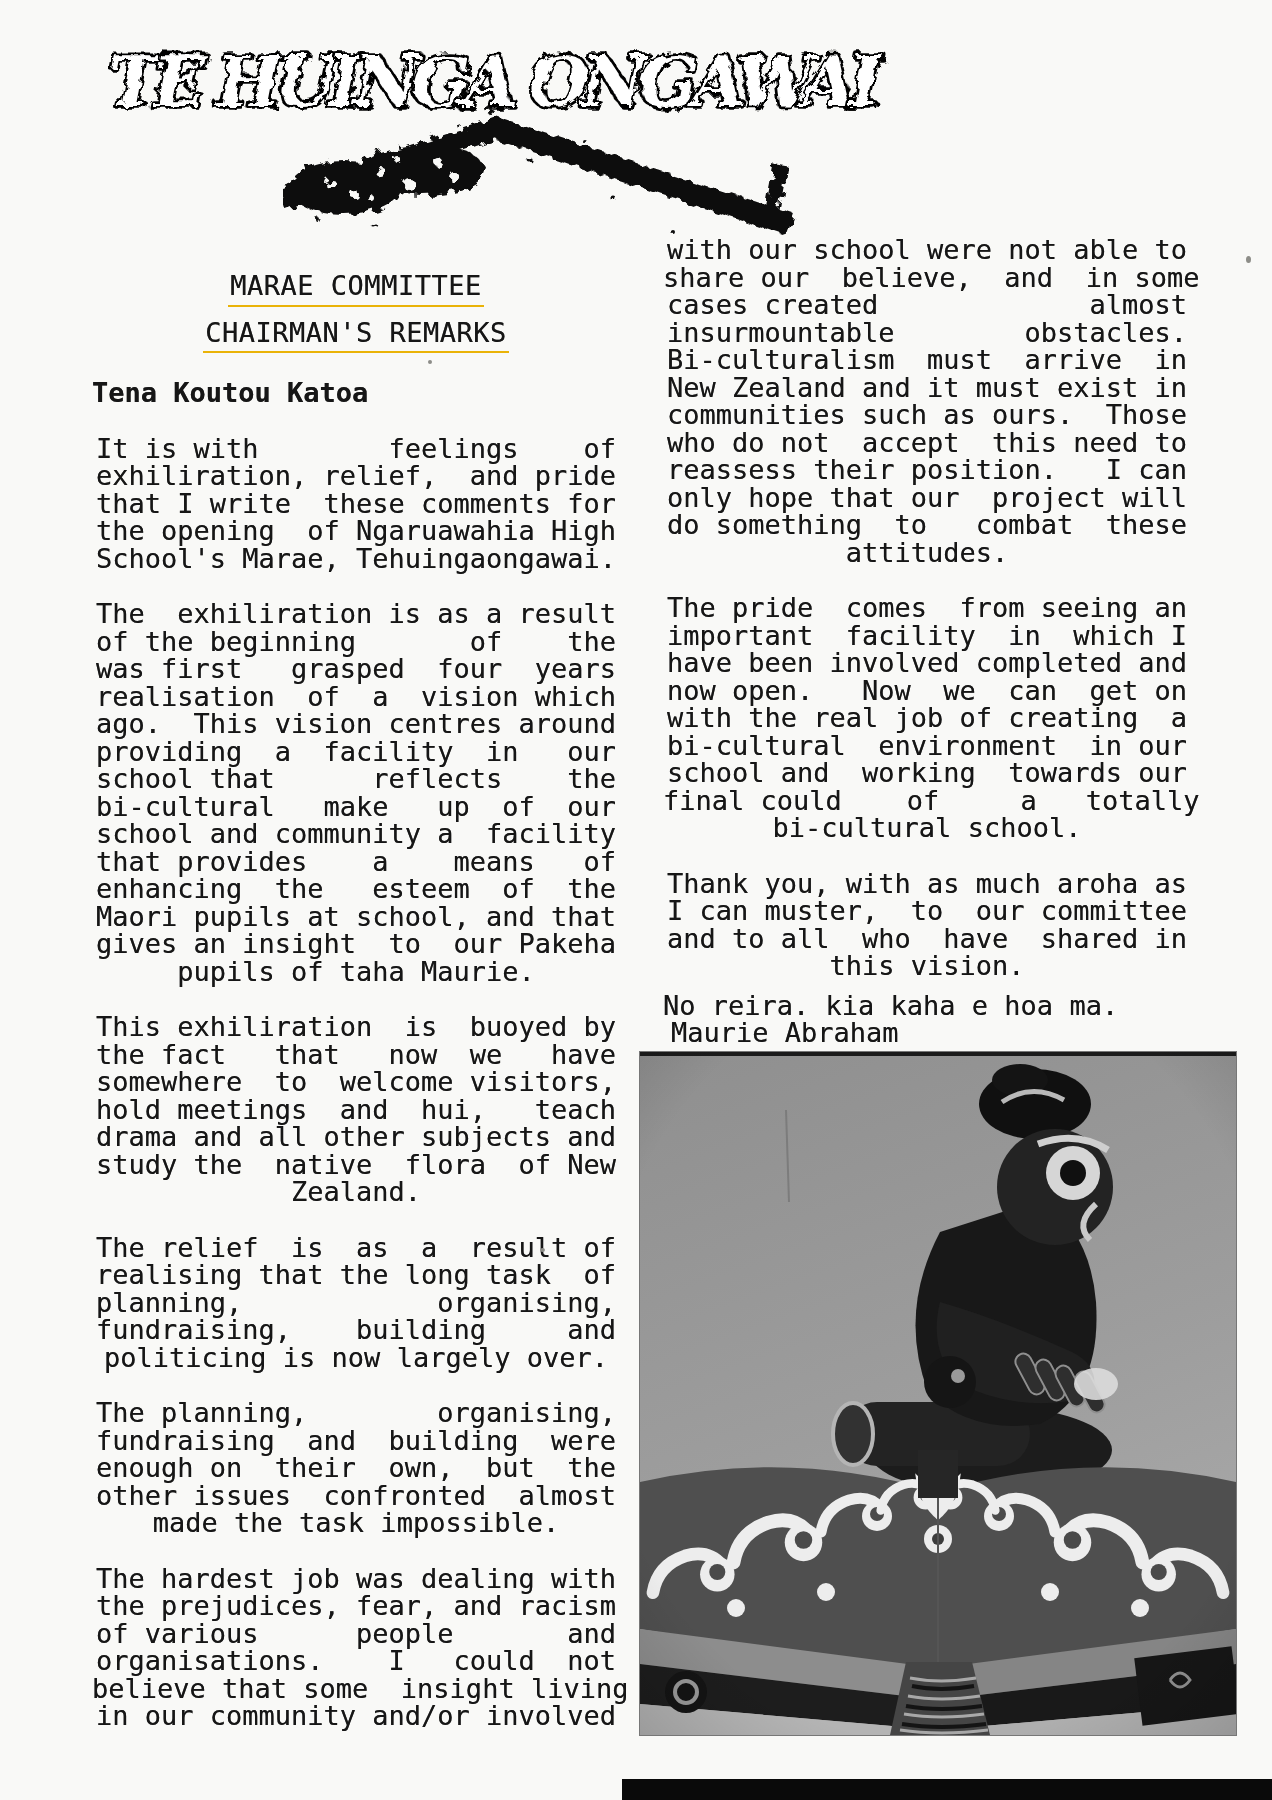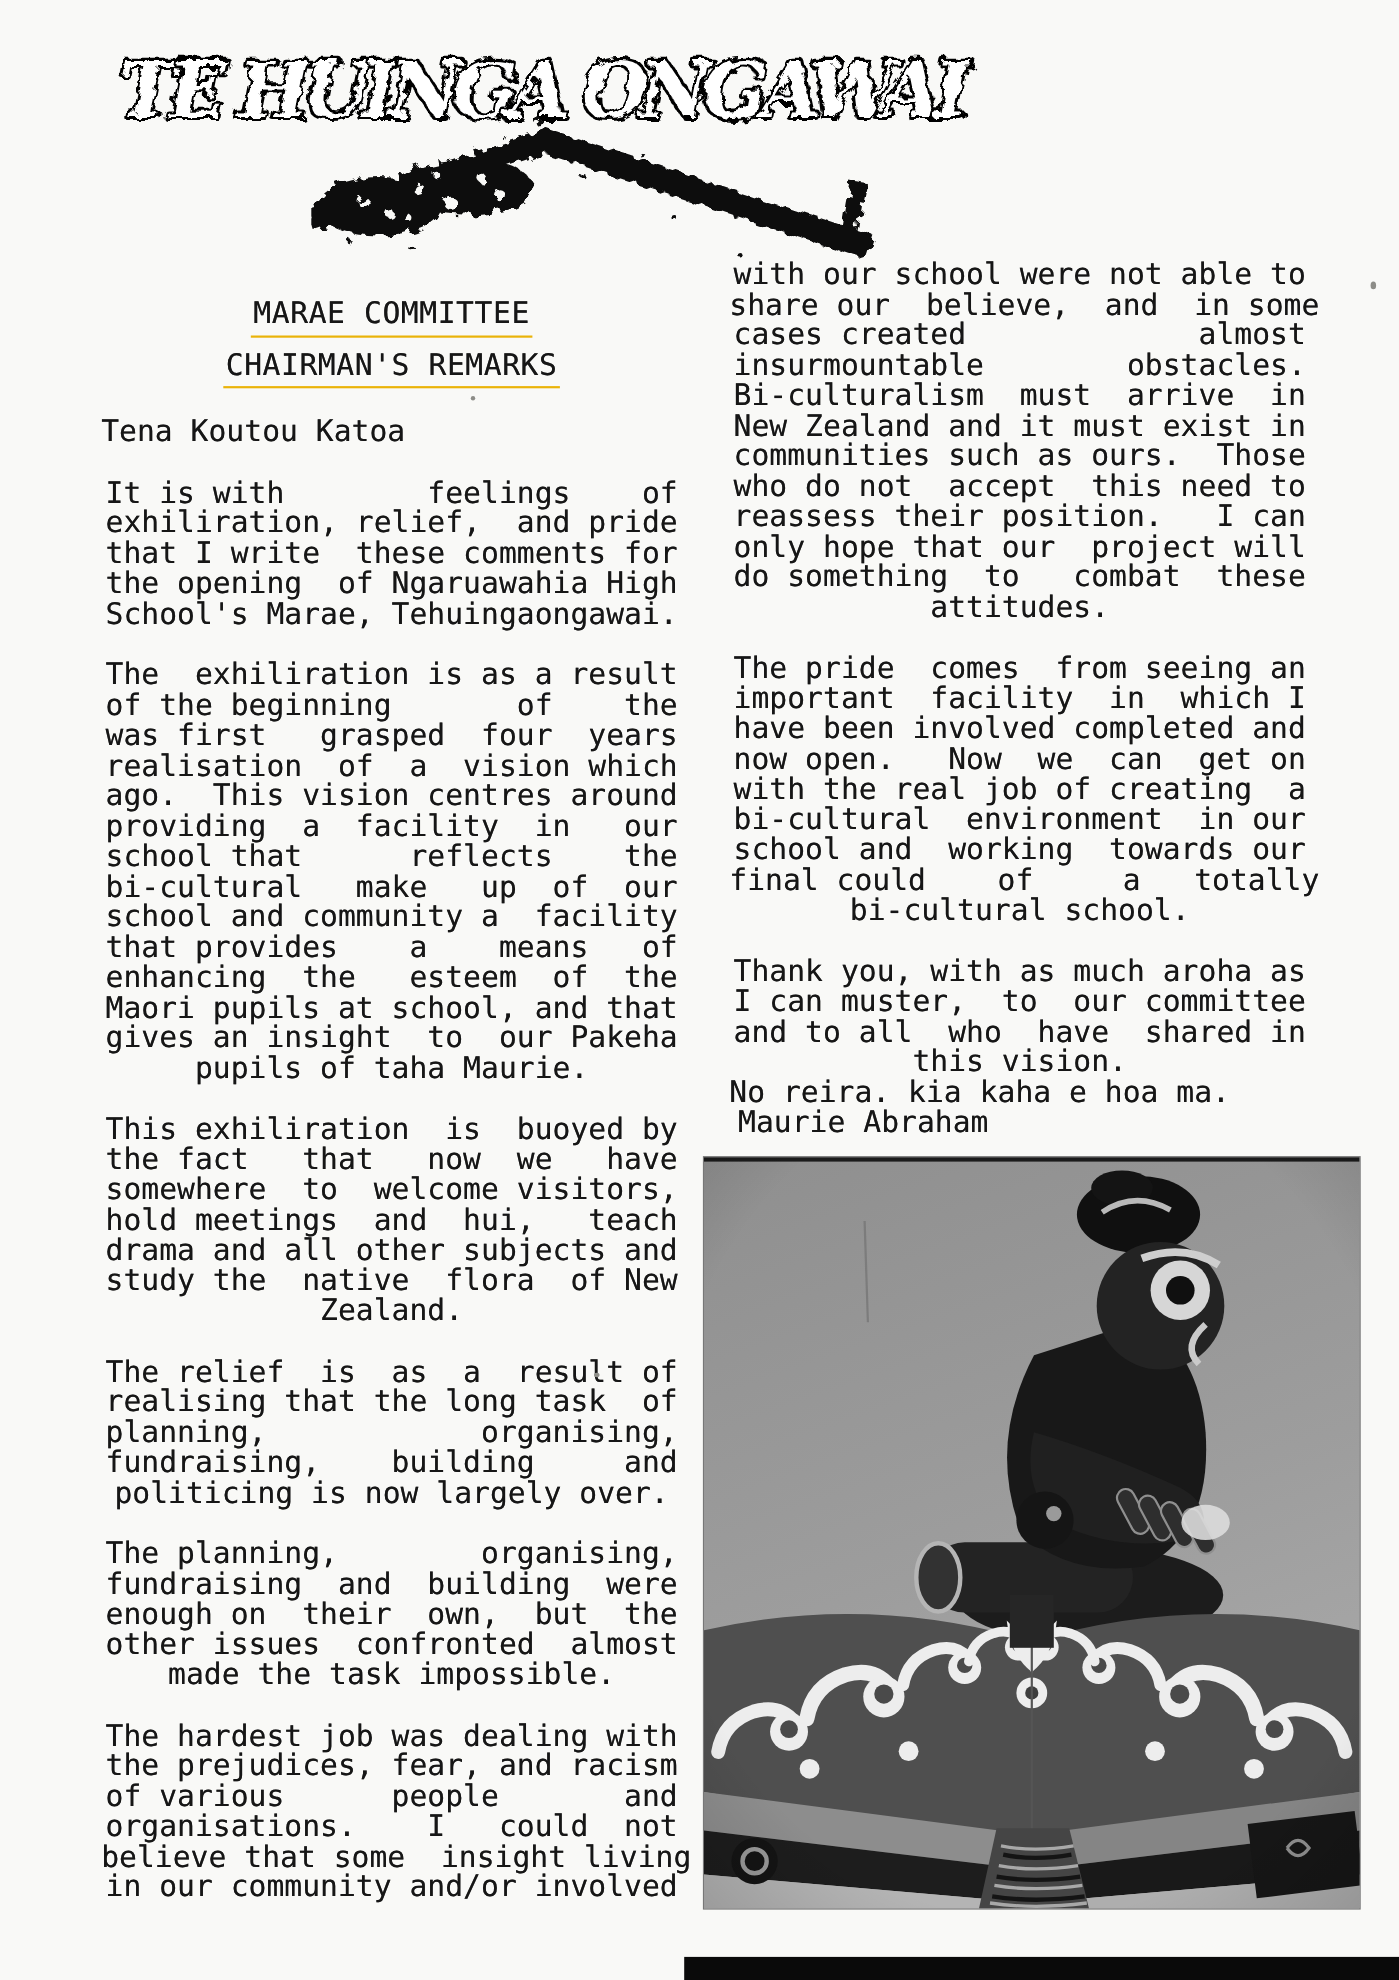--- a/index.html
+++ b/index.html
@@ -16,22 +16,22 @@
   #roof{position:absolute; left:283px; top:100px;}
   #col-left{position:absolute; left:92px; top:272px; width:528px;}
   #col-right{position:absolute; left:663px; top:236px; width:528px;}
   .head-wrap{text-align:center; margin-bottom:26px;}
   .head-line{
     display:inline-block; border-bottom:2px solid #eab308;
     padding:0 2px 5px 2px; letter-spacing:0.5px;
     text-shadow:0 0 0.5px rgba(10,10,10,.7);
   }
   .head-line.second{margin-top:12px;}
-  #salutation{margin-bottom:28px; text-shadow:0 0 0.5px rgba(10,10,10,.65);}
-  #closing-block{}
+  #salutation{margin-bottom:28px; text-shadow:0 0 0.5px rgba(10,10,10,.65);font-weight:bold;}
+  #closing-block{margin-top:12px;}
   #signature{padding-left:8px;}
   #photo{
     position:absolute; left:640px; top:1052px; width:596px; height:683px;
     margin:0; padding:0; background:#9a9a9a; box-shadow:0 0 0 1px #777;
   }
   #photo svg{display:block;}
   #bottom-bar{
     position:absolute; left:622px; top:1779px; width:650px; height:21px;
     background:#0a0a0a;
   }

